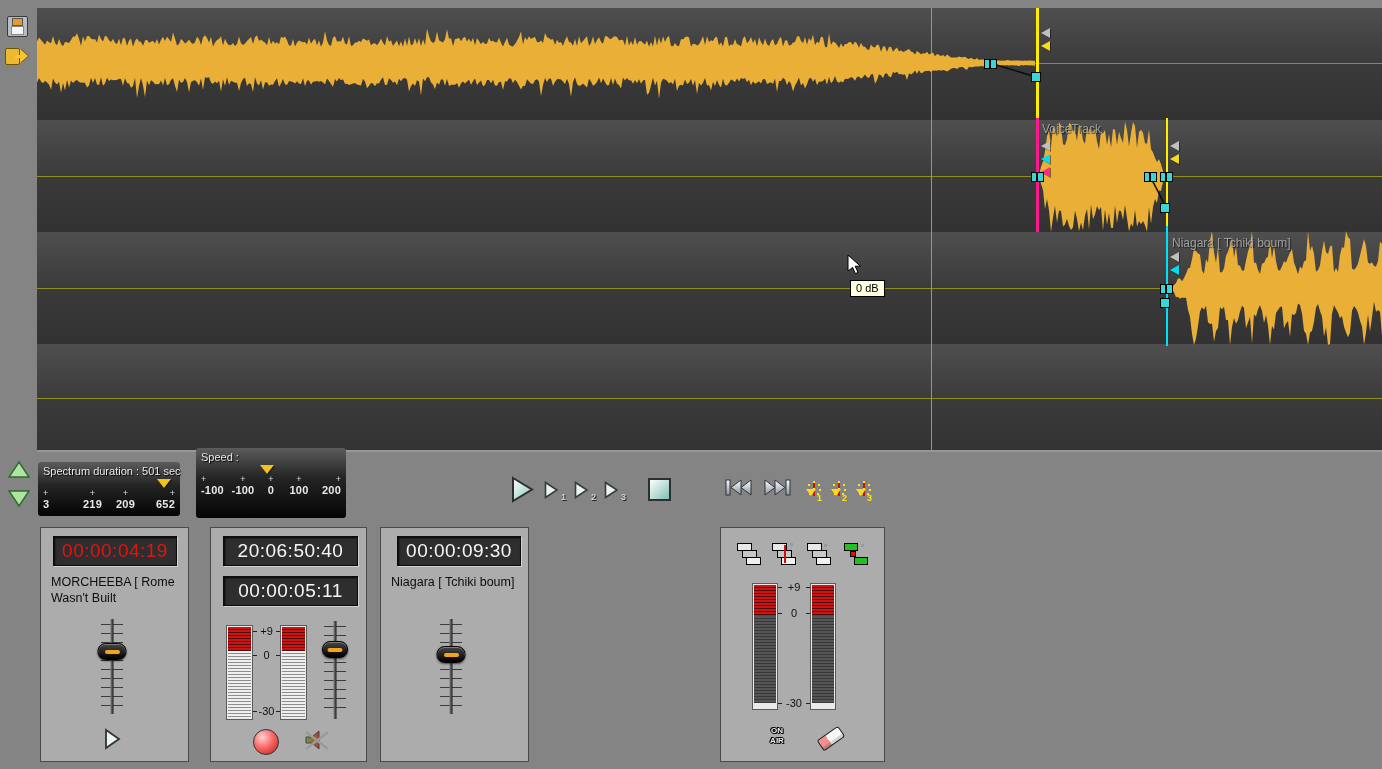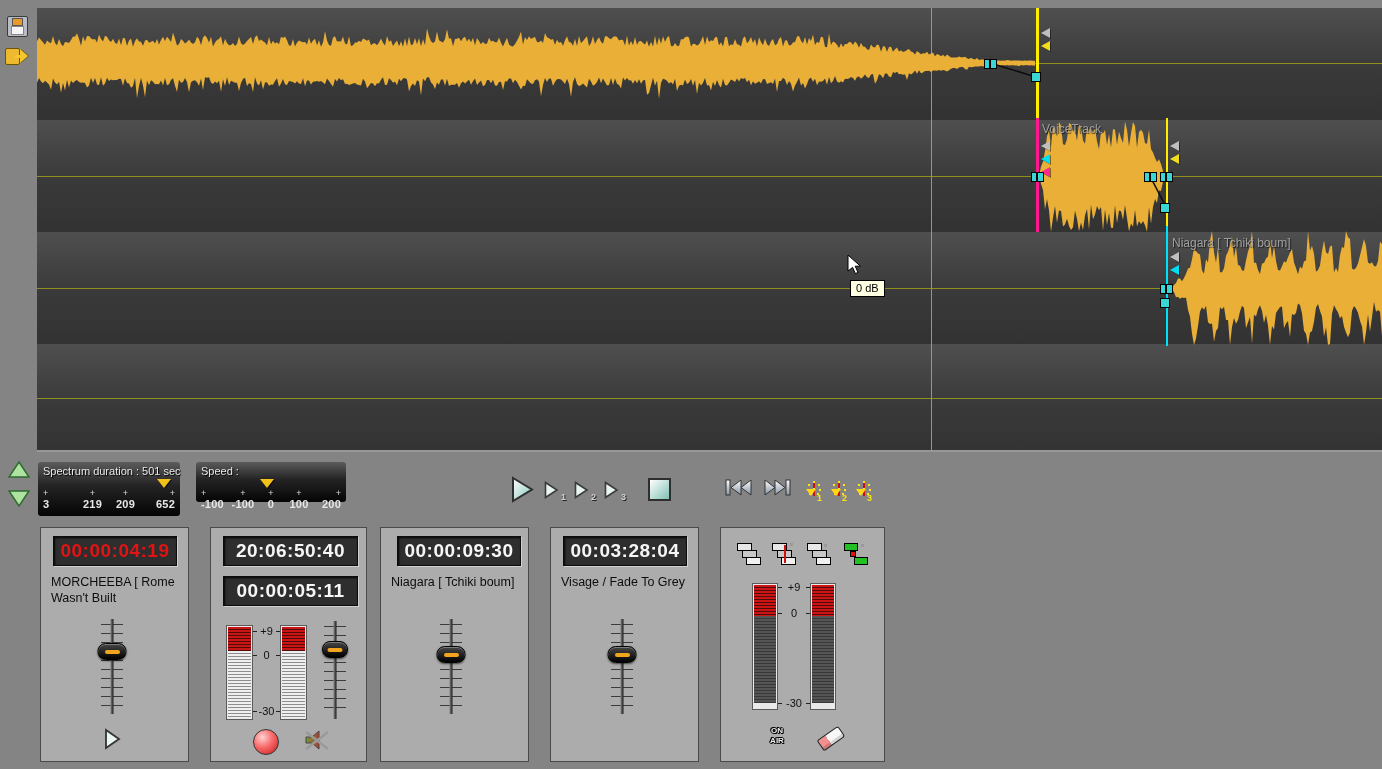--- a/index.html
+++ b/index.html
@@ -70,21 +70,21 @@
     box-shadow:-5px -4px 0 #ffe312,5px -4px 0 #ffe312,-6px 1px 0 #ffe312,6px 1px 0 #ffe312,
     -4px 5px 0 #ffe312,4px 5px 0 #ffe312,0 -7px 0 #ffe312;}
   .mkicon .m-tri{position:absolute;left:0;bottom:2px;width:0;height:0;border:5px solid transparent;
     border-top:7px solid #ffd712;}
   .mkicon .m-num{position:absolute;right:0;bottom:0;font-size:9px;font-weight:bold;color:#ffe312;}
 
   
   .pp{position:absolute;top:527px;height:235px;background:#acacac;border:1px solid #4a4a4a;box-sizing:border-box;}
   .pclock{position:absolute;background:#2e2e2e;border:1px solid #0c0c0c;
     box-shadow:1px 1px 0 rgba(255,255,255,.45),inset 1px 1px 2px rgba(0,0,0,.9);
-    font-weight:bold;font-size:19px;text-align:center;line-height:27px;letter-spacing:.5px;color:#f6f6f6;}
+    font-weight:normal;font-size:19px;text-align:center;line-height:27px;letter-spacing:.5px;color:#f6f6f6;}
   .pclock.red{color:#e01414;}
   .ptitle{position:absolute;left:10px;top:46px;right:8px;font-size:12.5px;line-height:1.3;color:#0d0d0d;}
   .fader{position:absolute;}
   .f-ticks{position:absolute;left:50%;transform:translateX(-50%);top:0;bottom:0;width:22px;
     background:repeating-linear-gradient(180deg,#3c3c3c 0 1px,rgba(0,0,0,0) 1px 9px);}
   .f-rail{position:absolute;left:50%;transform:translateX(-50%);top:-5px;bottom:-5px;width:3px;
     background:linear-gradient(90deg,#808080,#1c1c1c);}
   .f-knob{position:absolute;left:50%;transform:translateX(-50%);width:27px;height:15px;
     background:linear-gradient(180deg,#464646,#000);border:1px solid #000;border-radius:8px;
     box-shadow:0 1px 2px rgba(0,0,0,.6),inset 0 1px 0 rgba(255,255,255,.3);}
@@ -191,21 +191,21 @@
       <span class="c">+</span>
     </div>
     <div class="dk-nums">
       <span class="c">3</span>
       <span class="c">219</span>
       <span class="c">209</span>
       <span class="c">652</span>
     </div>
   </div>
 
-  <div class="dkpanel" style="left:196px;top:462px;width:150px;height:40px">
+  <div class="dkpanel" style="left:196px;top:448px;width:150px;height:70px">
     <div class="dk-title">Speed :</div>
     <div class="ptr" style="left:64px"></div>
     <div class="dk-ticks">
       <span class="c">+</span>
       <span class="c">+</span>
       <span class="c">+</span>
       <span class="c">+</span>
       <span class="c">+</span>
     </div>
     <div class="dk-nums">
@@ -356,31 +356,20 @@
     <div class="ptitle">Niagara [ Tchiki boum]</div>
     <div class="fader" style="left:48px;top:96px;width:44px;height:85px">
       <div class="f-ticks"></div>
       <div class="f-rail"></div>
       <div class="f-knob" style="top:22px">
           <i></i>
         </div>
     </div>
   </div>
 
-  <div class="pp" style="left:550px;width:149px">
-    <div class="pclock" style="left:12px;top:8px;width:122px;height:28px">00:03:28:04</div>
-    <div class="ptitle">Visage / Fade To Grey</div>
-    <div class="fader" style="left:49px;top:96px;width:44px;height:85px">
-      <div class="f-ticks"></div>
-      <div class="f-rail"></div>
-      <div class="f-knob" style="top:22px">
-          <i></i>
-        </div>
-    </div>
-  </div>
 
   <div class="pp" style="left:720px;width:165px">
     <div class="cicon" style="left:16px;top:14px">
       <div class="c-rect" style="left:0;top:1px"></div>
       <div class="c-rect" style="left:5px;top:8px;background:#c8c8c8"></div>
       <div class="c-rect" style="left:9px;top:15px;background:#f0f0f0"></div>
     </div>
     <div class="cicon" style="left:51px;top:14px">
       <div class="c-rect" style="left:0;top:1px"></div>
       <div class="c-rect" style="left:5px;top:8px;background:#c8c8c8"></div>

